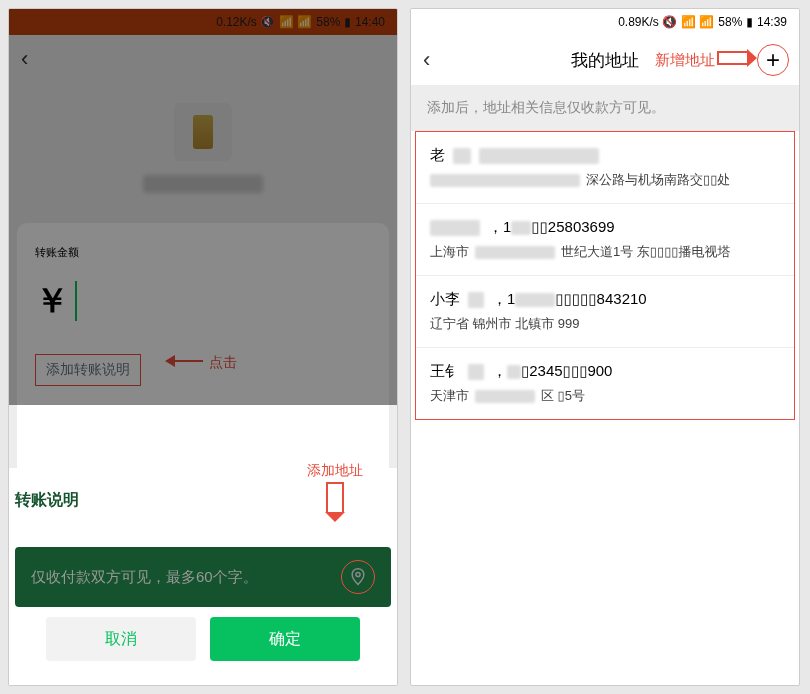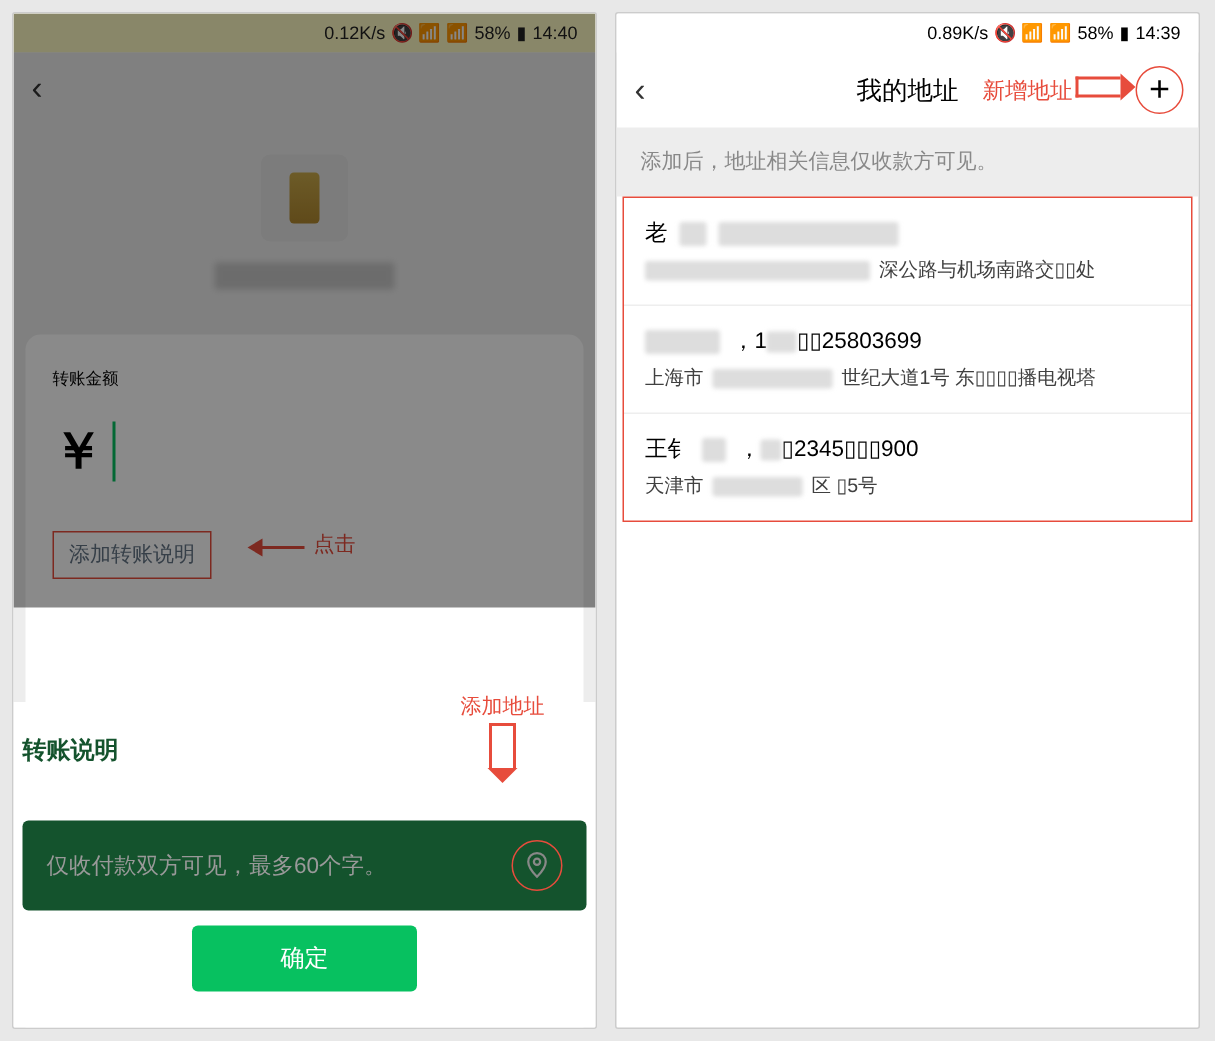--- a/index.html
+++ b/index.html
@@ -1,35 +1,35 @@
 <!DOCTYPE html>
 <html><head>
   <meta charset="utf-8">
   <style>
     * { margin: 0; padding: 0; box-sizing: border-box; font-family: -apple-system, "PingFang SC", "Microsoft YaHei", sans-serif; }
     body { background: #e8e8e8; display: flex; gap: 12px; padding: 8px; width: 810px; height: 694px; }
     .phone { width: 390px; height: 678px; background: #fff; border: 1px solid #ccc; border-radius: 2px; display: flex; flex-direction: column; overflow: hidden; position: relative; }
     .status-bar { height: 26px; background: #fff; display: flex; justify-content: flex-end; align-items: center; padding: 0 12px; font-size: 12px; color: #000; gap: 4px; }
     .status-bar span { font-size: 12px; }
-    .phone.dimmed .status-bar { background: #fef9c3; color: #222; }
+    .phone.dimmed .status-bar { background: #c2410c; color: #222; }
     .phone.dimmed .dim-overlay { position: absolute; top: 0; left: 0; right: 0; bottom: 280px; background: rgba(0,0,0,0.46); pointer-events: none; z-index: 5; }
     .transfer-top { flex: 1; background: #ededed; display: flex; flex-direction: column; }
     .top-nav { height: 48px; display: flex; align-items: center; padding: 0 12px; }
     .back-arrow { font-size: 22px; color: #333; }
     .avatar-section { display: flex; flex-direction: column; align-items: center; padding: 20px 0 30px; }
     .avatar { width: 58px; height: 58px; background: #e5e5e5; border-radius: 6px; display: flex; align-items: center; justify-content: center; }
     .avatar-inner { width: 20px; height: 34px; background: linear-gradient(#c9a94a, #b08830); border-radius: 3px; }
     .name-blur { margin-top: 14px; width: 120px; height: 18px; background: #c8c8c8; border-radius: 2px; filter: blur(2px); }
     .transfer-panel { background: #fff; border-radius: 10px 10px 0 0; margin: 0 8px; padding: 22px 18px 40px; flex: 1; }
     .amount-label { font-size: 11px; color: #000; margin-bottom: 18px; }
     .amount-line { display: flex; align-items: center; gap: 6px; margin-bottom: 30px; }
     .yen { font-size: 34px; font-weight: bold; color: #000; }
     .cursor { width: 2px; height: 40px; background: #07c160; }
     .add-note-box { border: 1px solid #e74c3c; padding: 6px 10px; display: inline-block; font-size: 14px; color: #647586; position: relative; }
-    .note-anno { position: absolute; left: 130px; top: 0; display: flex; align-items: flex-end; gap: 6px; color: #e74c3c; font-size: 14px; }
+    .note-anno { position: absolute; left: 130px; top: 0; display: flex; align-items: flex-start; gap: 6px; color: #e74c3c; font-size: 14px; }
     .arrow-left { width: 38px; height: 14px; position: relative; }
     .arrow-left::before { content: ""; position: absolute; right: 0; top: 6px; width: 30px; height: 2px; background: #e74c3c; }
     .arrow-left::after { content: ""; position: absolute; left: 0; top: 1px; width: 0; height: 0; border-right: 10px solid #e74c3c; border-top: 6px solid transparent; border-bottom: 6px solid transparent; }
     .bottom-dialog { position: absolute; bottom: 0; left: 0; right: 0; background: #fff; padding: 22px 6px 24px; z-index: 10; }
     .dialog-title { font-size: 16px; font-weight: 600; color: #14532d; margin-bottom: 36px; }
     .add-addr-anno { position: absolute; top: -6px; right: 34px; color: #e74c3c; font-size: 14px; text-align: center; z-index: 11; }
     .arrow-down { width: 18px; height: 30px; margin: 2px auto 0; position: relative; border: 2px solid #e74c3c; border-bottom: none; }
     .arrow-down::after { content: ""; position: absolute; bottom: -10px; left: -3px; width: 0; height: 0; border-left: 10px solid transparent; border-right: 10px solid transparent; border-top: 10px solid #e74c3c; }
     .input-box { background: #14532d; border-radius: 4px; height: 60px; display: flex; align-items: center; padding: 0 16px; margin-bottom: 10px; position: relative; }
     .input-placeholder { color: #999; font-size: 15px; flex: 1; }
@@ -100,20 +100,21 @@
     <div class="input-box">
       <span class="input-placeholder">仅收付款双方可见，最多60个字。</span>
       <span class="location-btn">
         <svg class="location-svg" viewBox="0 0 24 24" fill="none" stroke="#888" stroke-width="1.8">
           <path d="M12 2 C8 2 5 5 5 9 C5 14 12 21 12 21 C12 21 19 14 19 9 C19 5 16 2 12 2 Z"></path>
           <circle cx="12" cy="9" r="2.5"></circle>
         </svg>
       </span>
     </div>
     <div class="dialog-btns">
+      <button class="btn btn-cancel">取消</button>
       <button class="btn btn-ok">确定</button>
     </div>
   </div>
 </div>
 
 <div class="phone">
   <div class="status-bar">
     <span>0.89K/s</span>
     <span>🔇 📶 📶</span>
     <span>58%</span>
@@ -150,20 +151,30 @@
         <span>，1<span class="blur-seg" style="width:20px;height:14px;vertical-align:middle;"></span><span>▯▯25803699</span></span>
       </div>
       <div class="addr-detail">
         <span>上海市</span>
         <span class="blur-seg" style="width:80px;"></span>
         <span>世纪大道1号 东▯▯▯▯播电视塔</span>
       </div>
     </div>
     <div class="addr-item">
       <div class="addr-name">
+        <span>小李</span>
+        <span class="blur-seg" style="width:16px;height:16px;"></span>
+        <span>，1<span class="blur-seg" style="width:40px;height:14px;vertical-align:middle;"></span><span>▯▯▯▯▯843210</span></span>
+      </div>
+      <div class="addr-detail">
+        <span>辽宁省 锦州市 北镇市 999</span>
+      </div>
+    </div>
+    <div class="addr-item">
+      <div class="addr-name">
         <span>王钅</span>
         <span class="blur-seg" style="width:16px;height:16px;"></span>
         <span>，<span class="blur-seg" style="width:14px;height:14px;vertical-align:middle;"></span><span>▯2345▯▯▯900</span></span>
       </div>
       <div class="addr-detail">
         <span>天津市</span>
         <span class="blur-seg" style="width:60px;"></span>
         <span>区 ▯5号</span>
       </div>
     </div>

